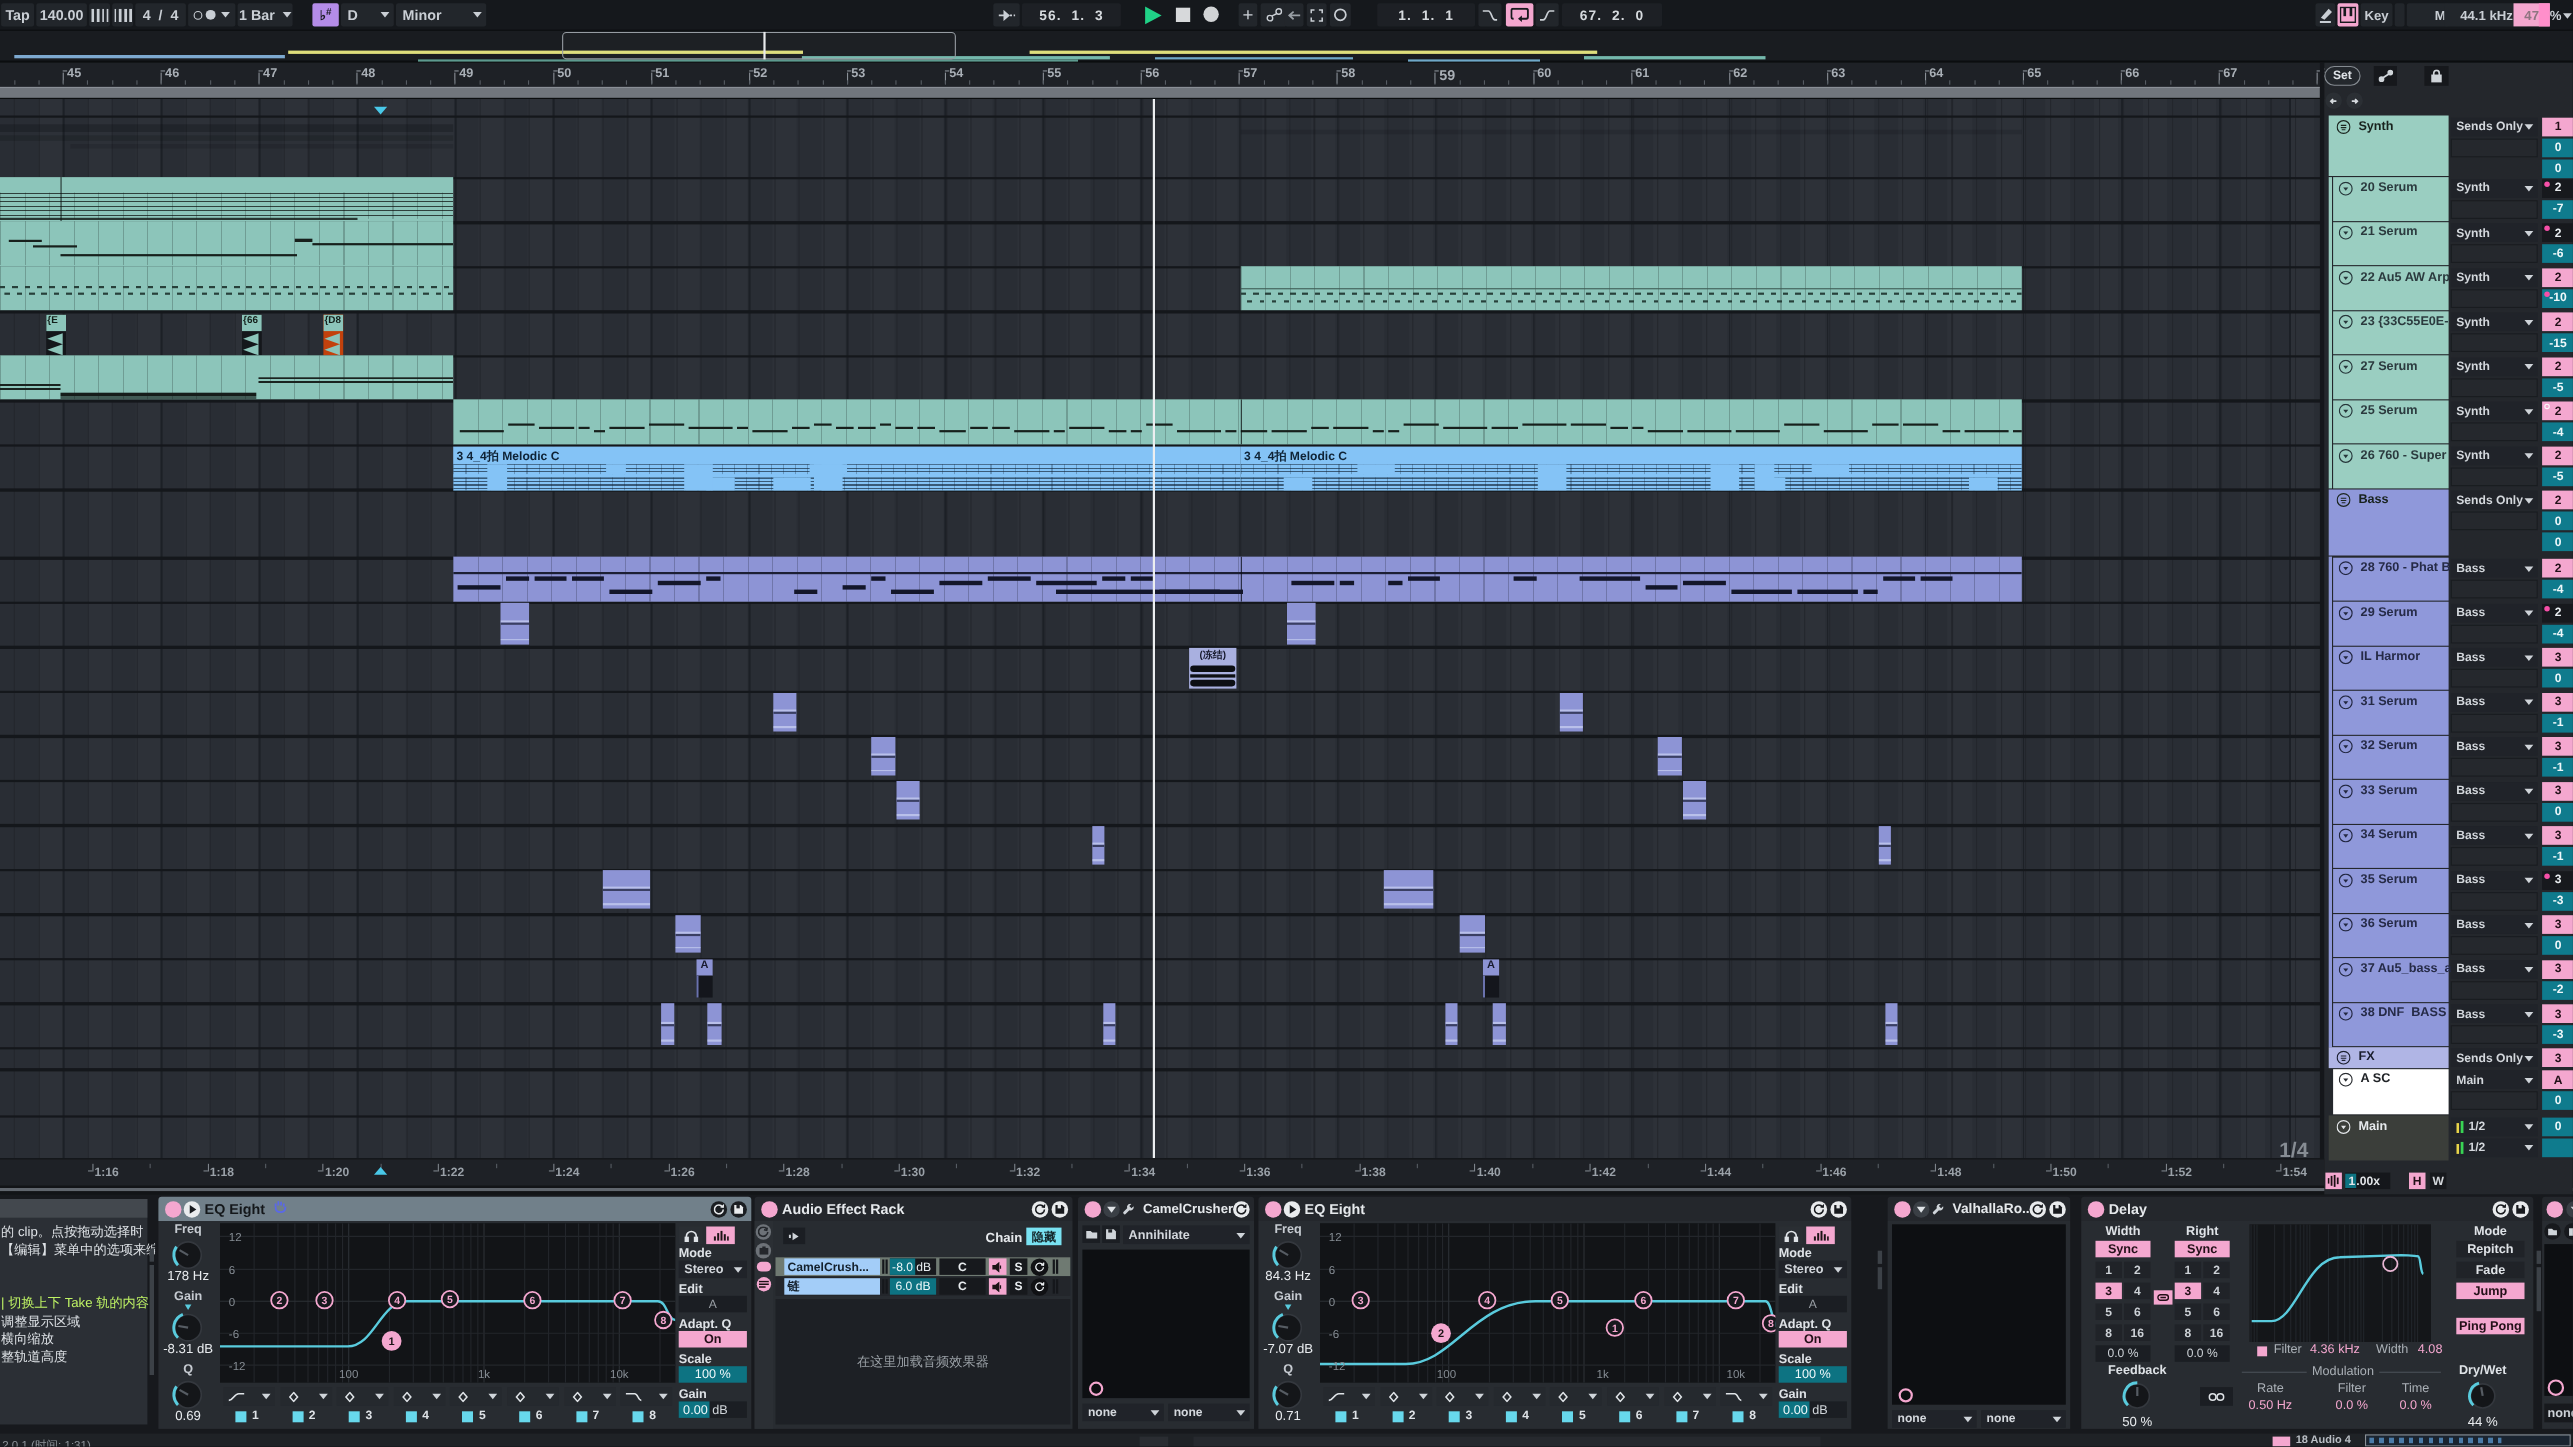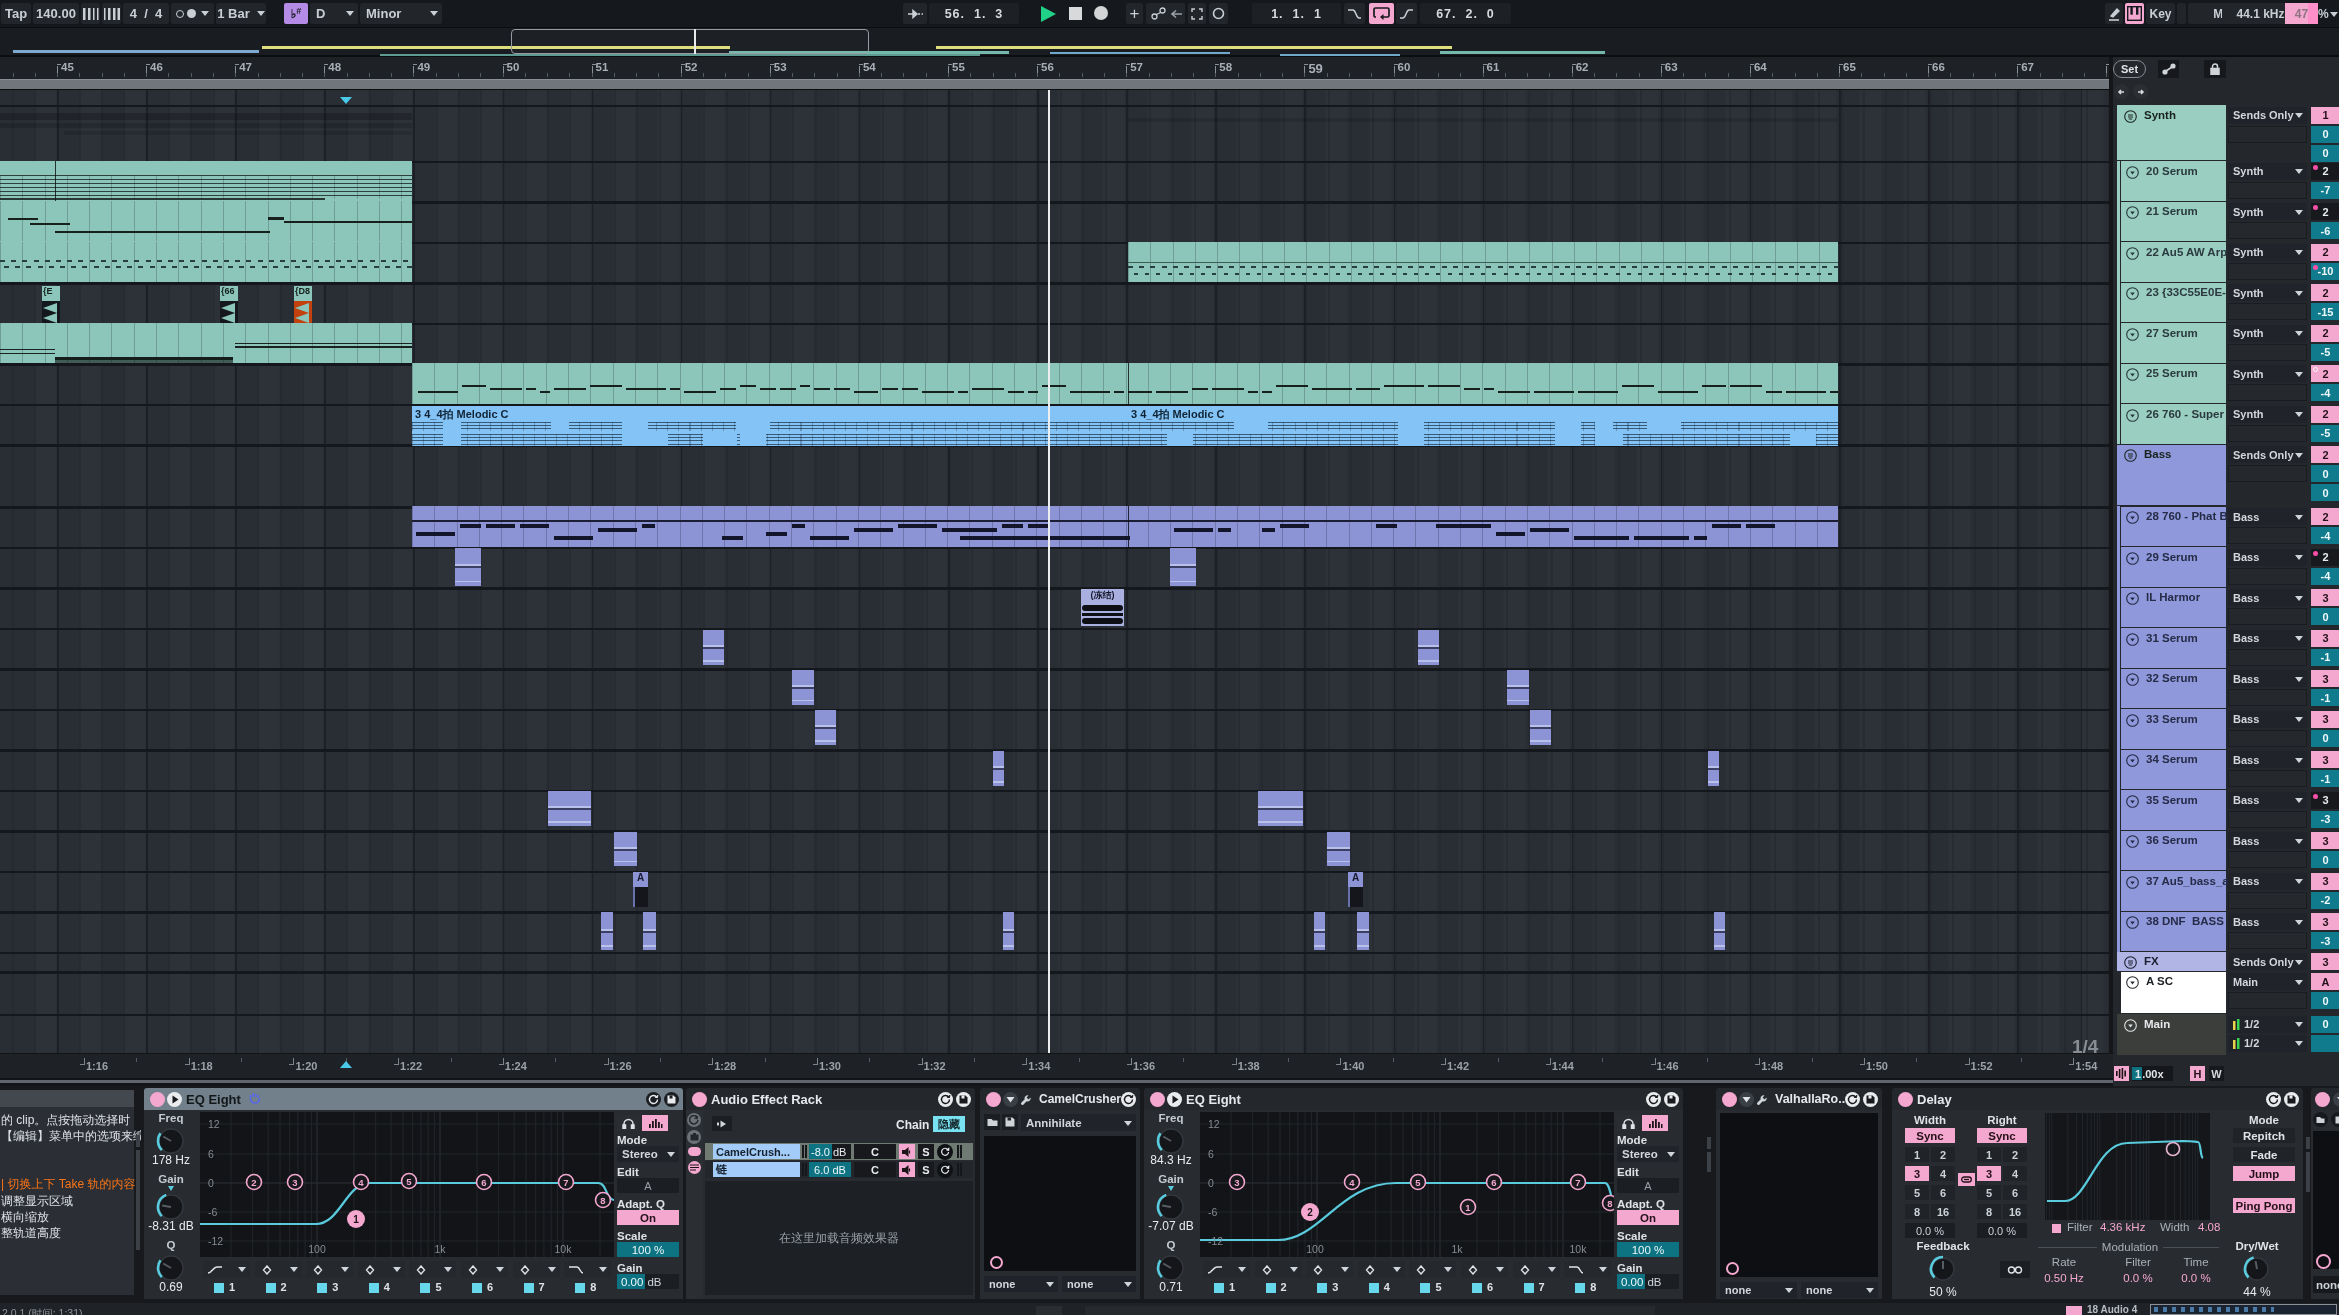--- a/index.html
+++ b/index.html
@@ -1001,21 +1001,21 @@
     <span>.00x</span>
   </div>
 <div class="a" style="left:2190px;top:1066px;width:15px;height:15px;background:#f4a7cf;color:#231018;font-size:11px;font-weight:bold;display:flex;align-items:center;justify-content:center;">H</div>
 <div class="a" style="left:2209px;top:1066px;width:15px;height:15px;background:#17191d;color:#d3d7db;font-size:11px;font-weight:bold;display:flex;align-items:center;justify-content:center;">W</div>
 <div class="a" style="left:0;top:1086px;width:2339px;height:217px;background:#17191d;"></div>
 <div class="a" style="left:0;top:1303px;width:2339px;height:12px;background:#1f2226;"></div>
 <div class="a" style="left:0;top:1090px;width:134px;height:205px;background:#2b2f35;"></div>
 <div class="a" style="left:0;top:1090px;width:134px;height:17px;background:#43484e;"></div>
 <div class="a" style="left:1px;top:1112px;width:140px;color:#dde1e5;font-size:12px;white-space:nowrap;overflow:hidden;">的 clip。点按拖动选择时</div>
 <div class="a" style="left:1px;top:1128px;width:140px;color:#dde1e5;font-size:12px;white-space:nowrap;overflow:hidden;">【编辑】菜单中的选项来编</div>
-<div class="a" style="left:1px;top:1176px;width:140px;color:#f97316;font-size:12px;white-space:nowrap;overflow:hidden;">| 切换上下 Take 轨的内容</div>
+<div class="a" style="left:1px;top:1176px;width:140px;color:#bef264;font-size:12px;white-space:nowrap;overflow:hidden;">| 切换上下 Take 轨的内容</div>
 <div class="a" style="left:1px;top:1193px;width:140px;color:#dde1e5;font-size:12px;white-space:nowrap;overflow:hidden;">调整显示区域</div>
 <div class="a" style="left:1px;top:1209px;width:140px;color:#dde1e5;font-size:12px;white-space:nowrap;overflow:hidden;">横向缩放</div>
 <div class="a" style="left:1px;top:1225px;width:140px;color:#dde1e5;font-size:12px;white-space:nowrap;overflow:hidden;">整轨道高度</div>
 <div class="a" style="left:135.5px;top:1135px;width:4.5px;height:12px;background:#3c4147;"></div>
 <div class="a" style="left:135.5px;top:1150px;width:4.5px;height:100px;background:#3c4147;"></div>
 <div class="a" style="left:144px;top:1088px;width:539px;height:22px;background:#71808a;border-radius:3px 3px 0 0;"></div>
 <div class="a" style="left:150px;top:1091.5px;width:15px;height:15px;border-radius:50%;background:#f4a7cf;display:flex;align-items:center;justify-content:center;"></div>
 <div class="a" style="left:167px;top:1091.5px;width:15px;height:15px;border-radius:50%;background:#e9ebed;display:flex;align-items:center;justify-content:center;">
     <svg width="8" height="9">
       <path d="M1.5,0.5 L7.5,4.5 L1.5,8.5 Z" fill="#17191d"></path>

